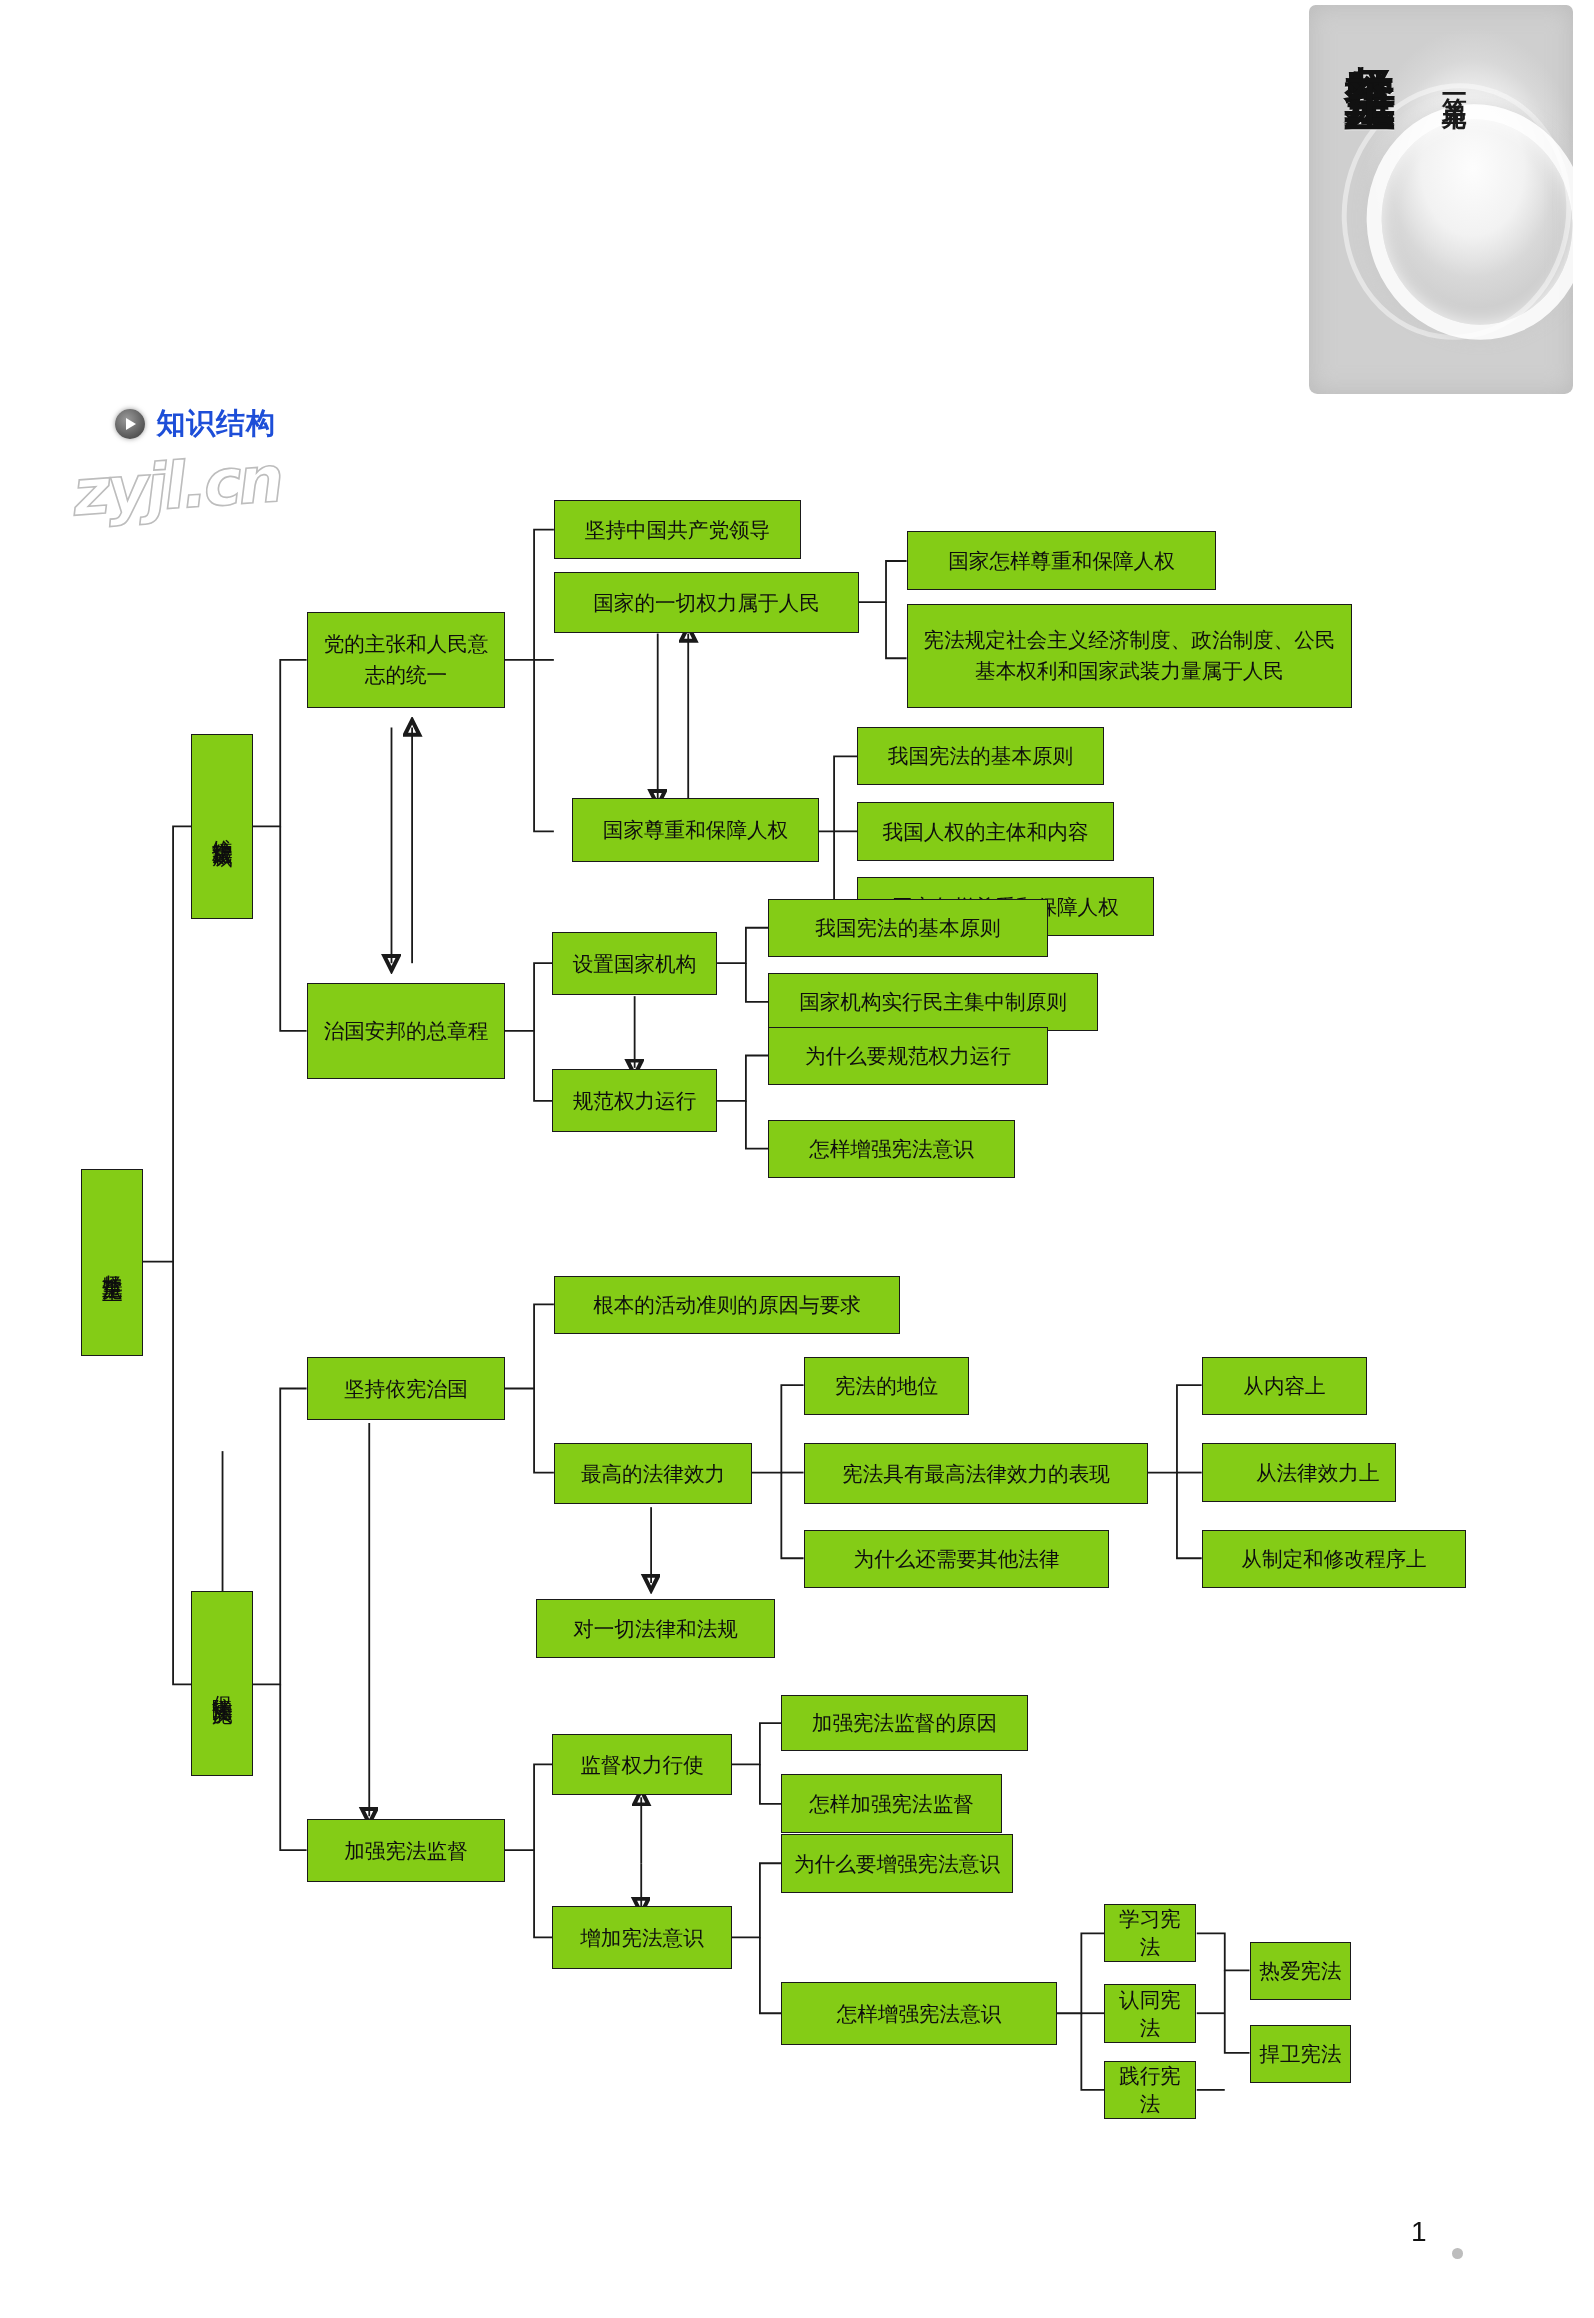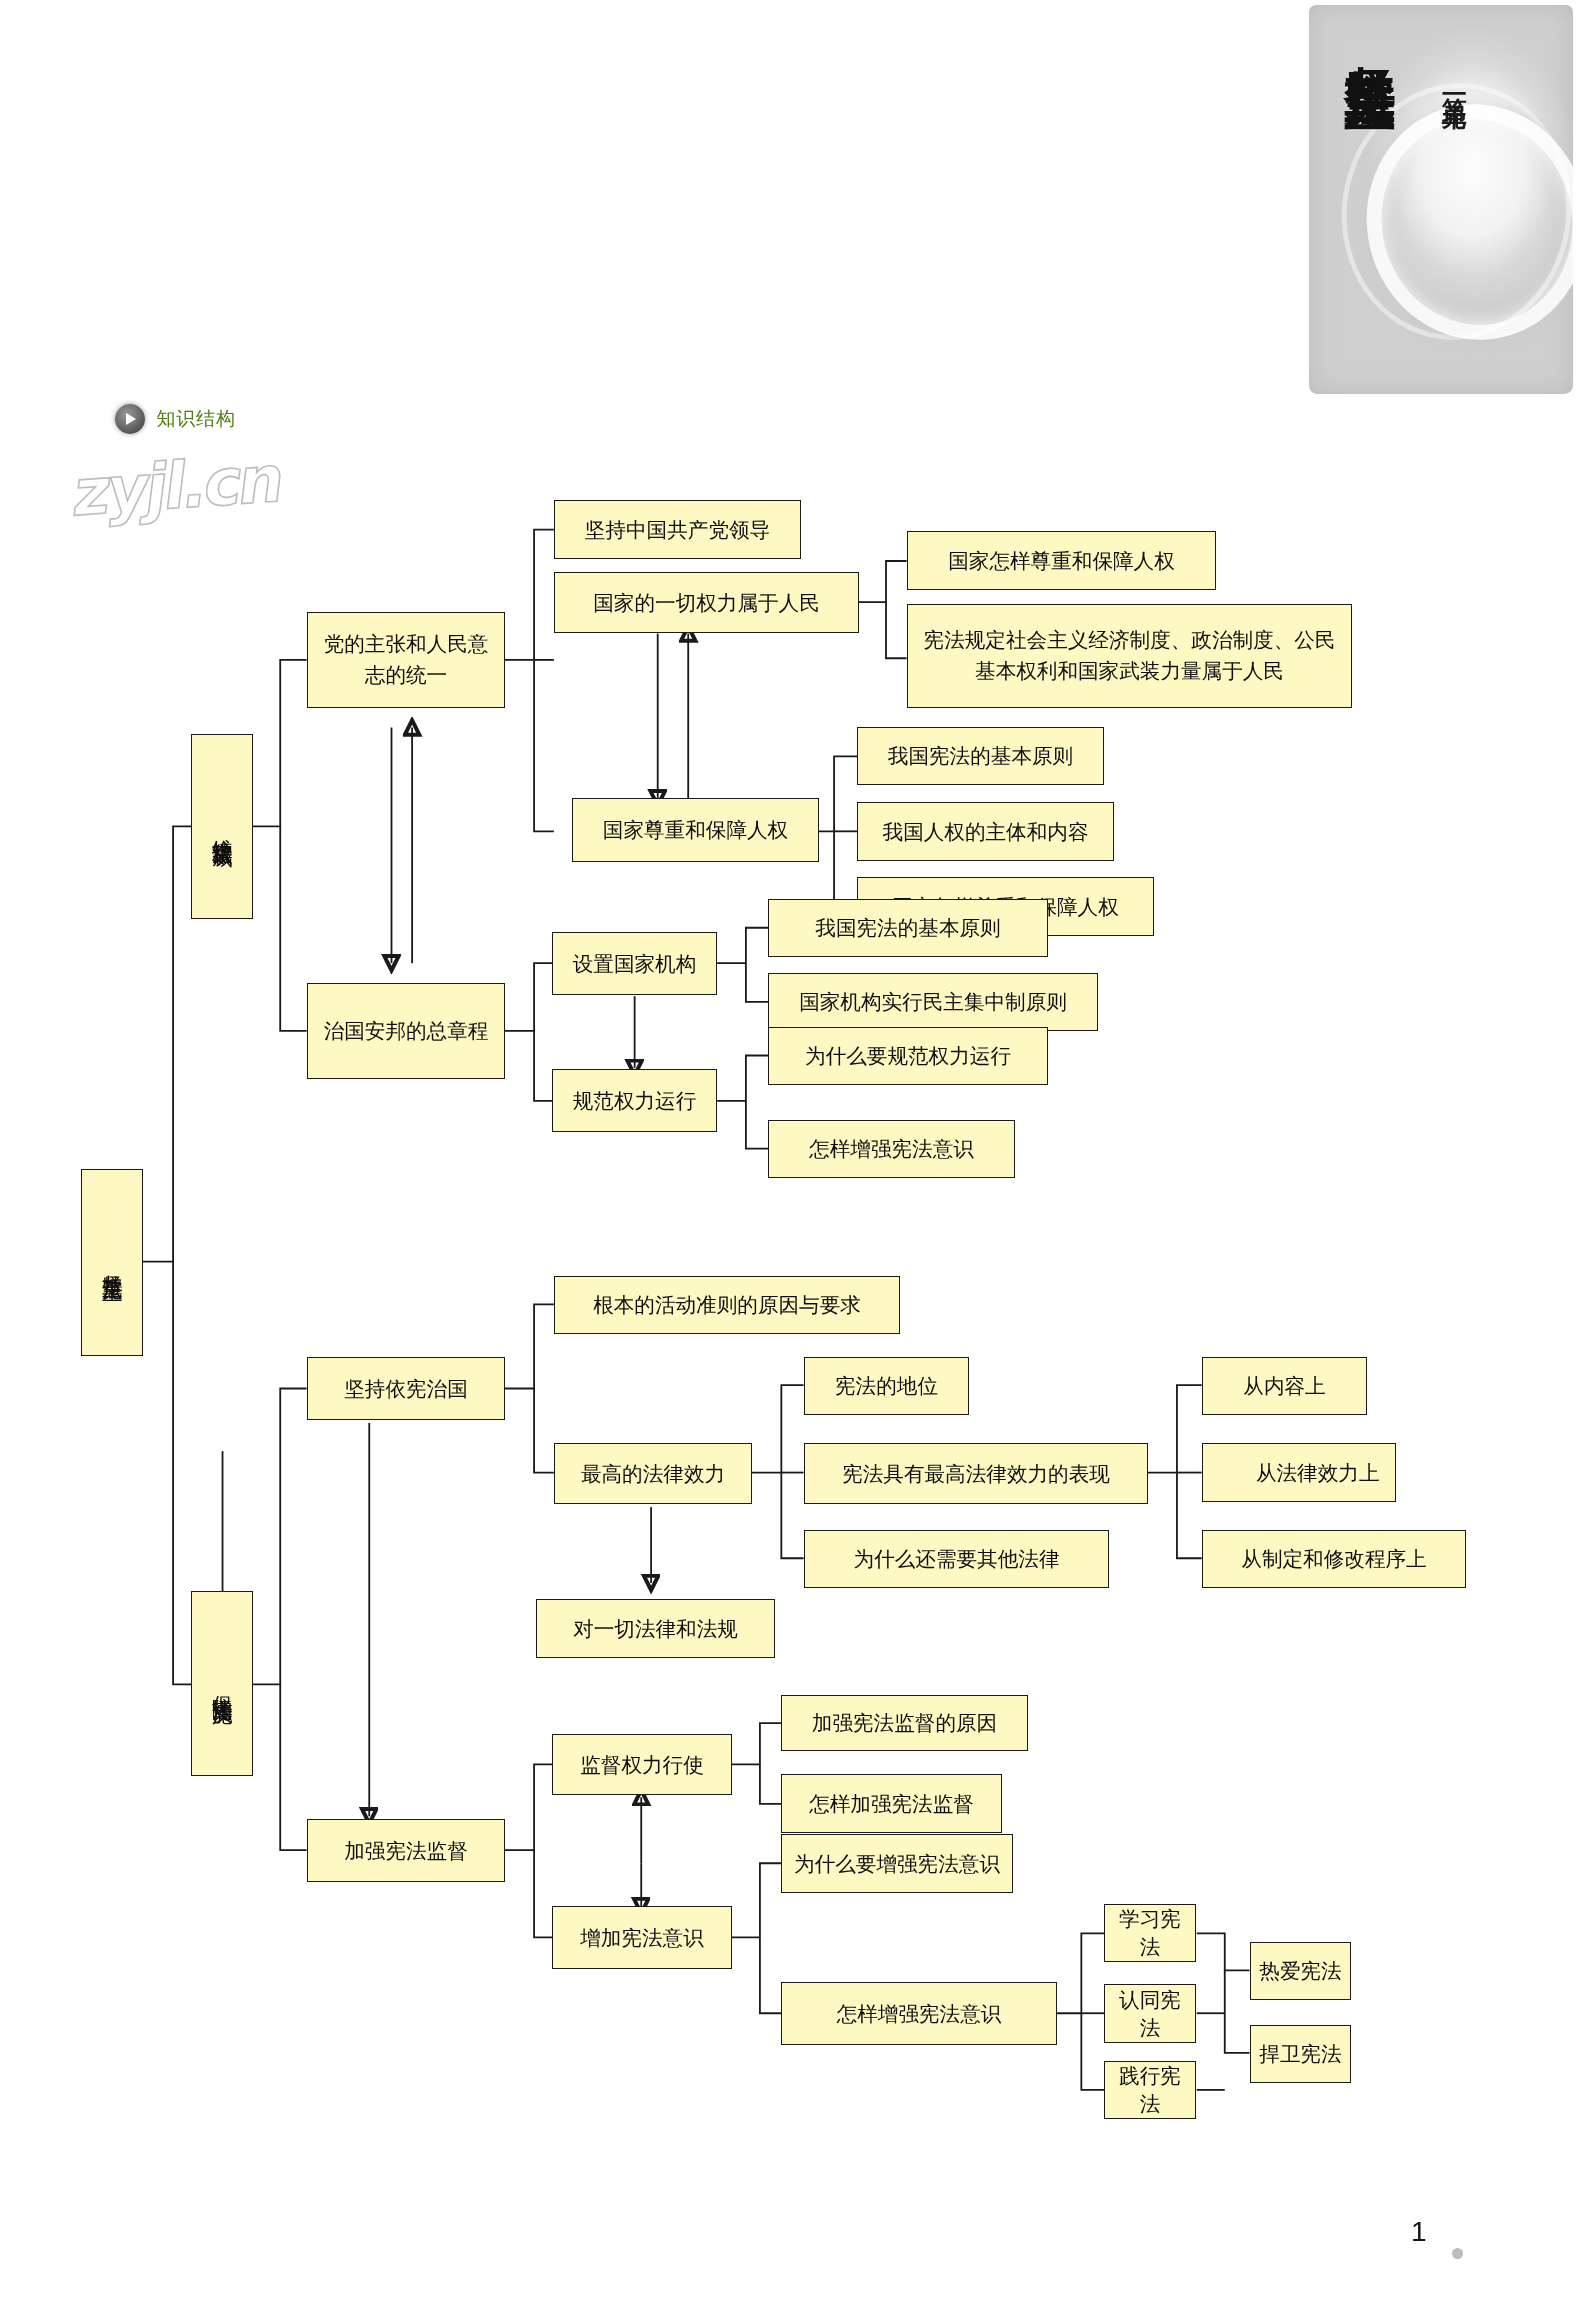--- a/index.html
+++ b/index.html
@@ -54,40 +54,40 @@
   .play-ic{
     width:30px;height:30px;border-radius:50%;
     background:radial-gradient(circle at 40% 35%,#9a9a9a,#555 70%,#3c3c3c 100%);
     display:flex;align-items:center;justify-content:center;
     box-shadow:0 0 5px rgba(120,120,120,.75);
   }
   .play-ic::after{
     content:"";width:0;height:0;margin-left:2.5px;
     border-left:10px solid #fff;border-top:6.6px solid transparent;border-bottom:6.6px solid transparent;
   }
-  .sec-title{font-size:19px;font-weight:400;color:#4d7c0f;letter-spacing:0.8px;}
+  .sec-title{font-size:29px;font-weight:700;color:#1d4ed8;letter-spacing:0.8px;}
 
   
   .watermark{
     position:absolute;left:73px;top:449px;
     font-size:64px;font-style:italic;font-weight:700;
     color:transparent;-webkit-text-stroke:1.6px #bdbdbd;
     letter-spacing:-3.3px;transform:rotate(-4deg);
     font-family:"DejaVu Sans","Liberation Sans",sans-serif;
     pointer-events:none;user-select:none;
   }
 
   
   .pgnum{position:absolute;left:1411px;top:2216px;font-size:28px;color:#111;}
   .pgdot{position:absolute;left:1452px;top:2248px;width:10.7px;height:10.7px;border-radius:50%;background:#bdbdbd;}
 
   
   #diagram{position:absolute;left:0;top:462px;width:1594px;height:1731px;}
   .nodebox{
-    position:absolute;border:1.6px solid #1a1a1a;background:#fef9c3;
+    position:absolute;border:1.6px solid #1a1a1a;background:#84cc16;
     display:flex;align-items:center;justify-content:center;
     box-sizing:border-box;text-align:center;
     font-size:20.6px;color:#0e0e0e;line-height:1.35;padding:1.6px 6.6px;
   }
   .nodebox.v{
     writing-mode:vertical-rl;text-orientation:upright;
     letter-spacing:1.6px;line-height:1.1;padding:6.6px 1.6px;
   }
   .nodebox.two{line-height:1.5;}
   svg#links{position:absolute;left:0;top:0;width:1594px;height:1731px;overflow:visible;}

